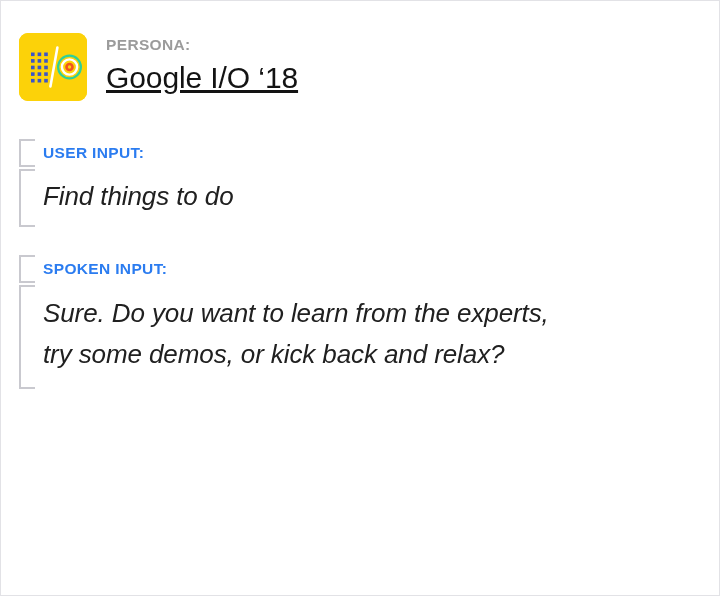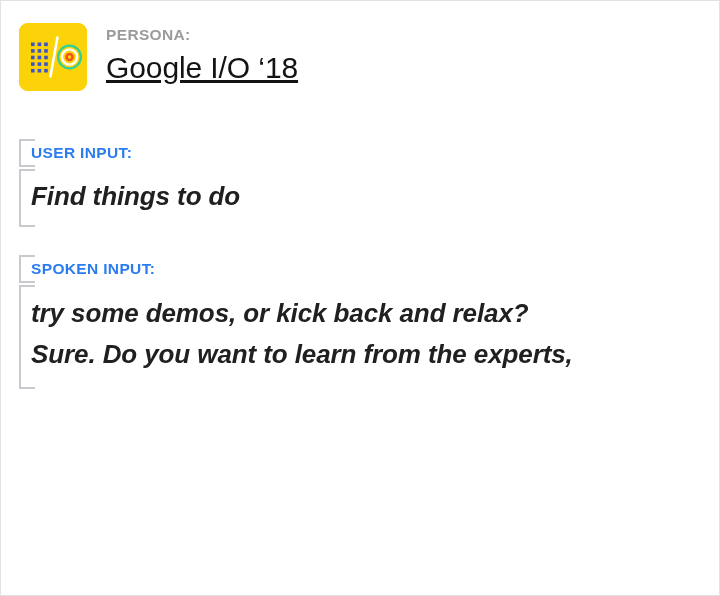--- a/index.html
+++ b/index.html
@@ -21,21 +21,21 @@
     height: 596px;
     background: #ffffff;
     border: 1px solid #e2e2e6;
     overflow: hidden;
   }
 
   
   .persona-row {
     position: absolute;
     left: 18px;
-    top: 22px;
+    top: 32px;
     display: flex;
     align-items: flex-start;
   }
 
   .persona-logo {
     width: 68px;
     height: 68px;
     border-radius: 9px;
     background: #fcd209;
     flex: 0 0 auto;
@@ -78,21 +78,21 @@
     position: absolute;
     left: 18px;
     right: 30px;
   }
 
   .section-user   { top: 138px; }
   .section-spoken { top: 254px; }
 
   .bracket-group {
     position: relative;
-    padding-left: 12px;
+    padding-left: 24px;
   }
 
   
   .bracket {
     position: absolute;
     left: 0;
     border-left: 2px solid #c9c9cf;
     width: 14px;
     box-sizing: border-box;
   }
@@ -130,21 +130,21 @@
     font-weight: 700;
     letter-spacing: 0.35px;
     color: #2b7cf0;
     line-height: 28px;
     height: 28px;
     white-space: nowrap;
   }
 
   .body-text {
     font-style: italic;
-    font-weight: 700;
+    font-weight: 400;
     color: #202020;
     letter-spacing: -0.1px;
   }
 
   .body-user {
     font-size: 26px;
     line-height: 58px;
     height: 58px;
     white-space: nowrap;
   }
@@ -221,20 +221,20 @@
 
   <div class="section section-spoken">
     <div class="bracket-group">
 
       <span class="bracket bracket-label"></span>
       <span class="bracket bracket-body-spoken"></span>
 
       <div class="label">SPOKEN INPUT:</div>
 
       <div class="body-text body-spoken">
+        <div class="line">Sure. Do you want to learn from the experts,</div>
         <div class="line">try some demos, or kick back and relax?</div>
-        <div class="line">Sure. Do you want to learn from the experts,</div>
       </div>
 
     </div>
   </div>
 
 </div>
 
 </body></html>

